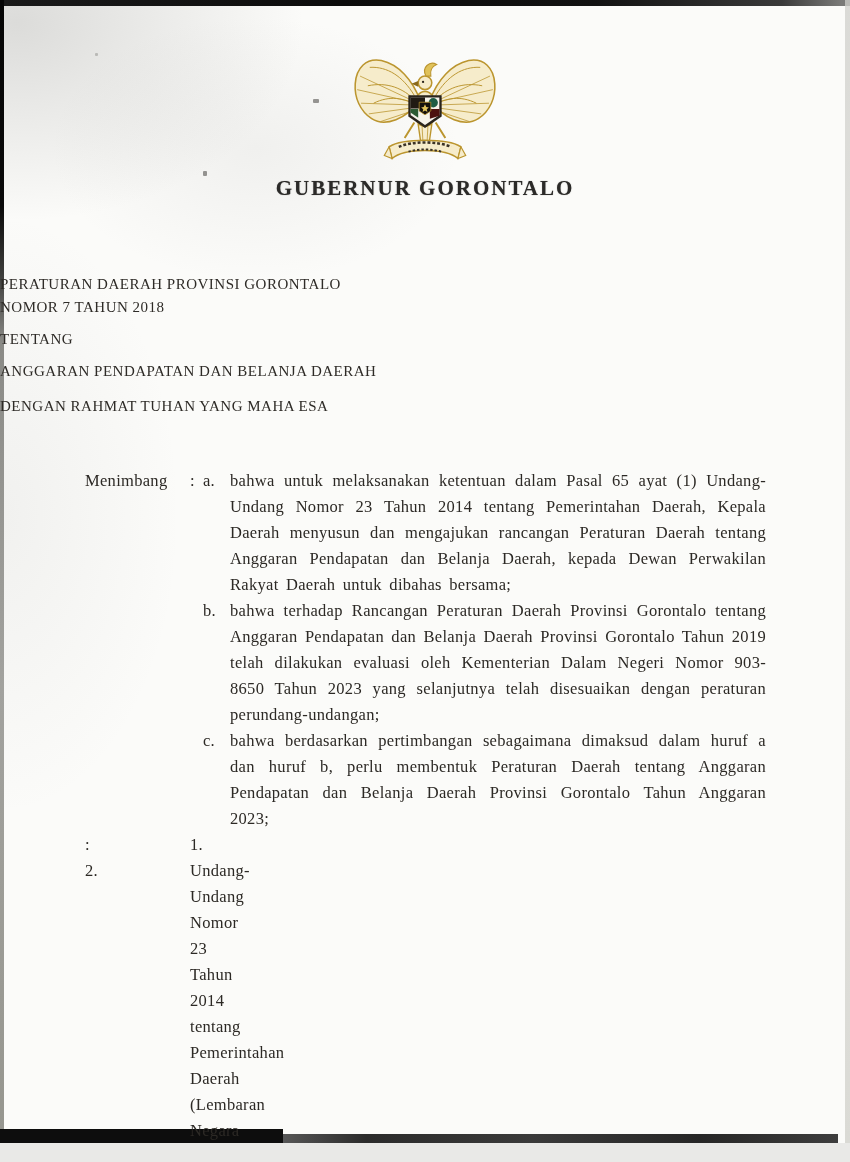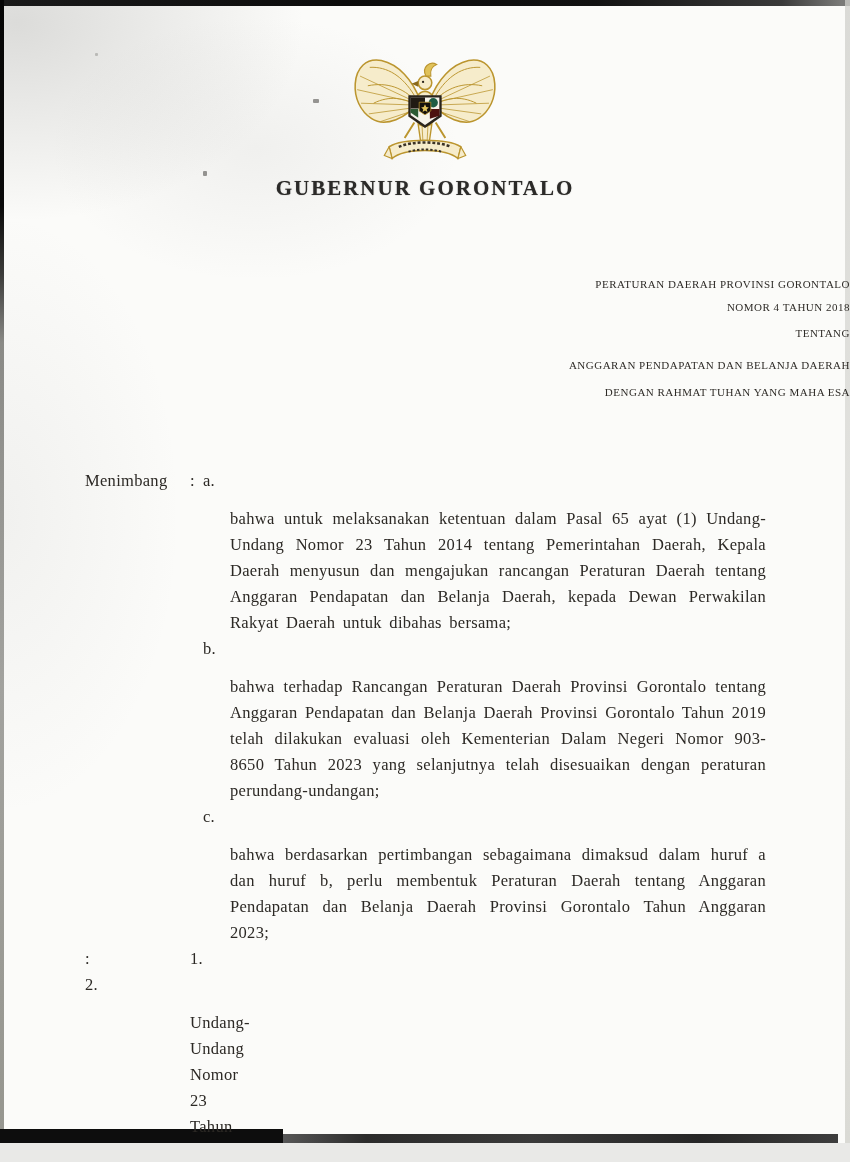--- a/index.html
+++ b/index.html
@@ -35,35 +35,35 @@
   .emblem{position:absolute;top:47px;left:50%;transform:translateX(-50%);
     width:148px;height:126px;}
   .emblem svg{width:100%;height:100%;}
 
   .letterhead{
     position:absolute;top:176px;left:0;width:100%;
     text-align:center;font-size:21px;font-weight:bold;letter-spacing:2px;
     color:#2b2a28;text-shadow:0 0 1px rgba(43,42,40,.55);
   }
 
-  .title-block{position:absolute;top:273px;left:0;width:100%;text-align:right;
-    font-size:11px;letter-spacing:.5px;line-height:23px;color:#2e2b27;}
-  .title-block .t-tentang{margin-top:3px;}
-  .title-block .t-subject{margin-top:9px;padding-left:20px;}
-  .title-block .t-invocation{margin-top:4px;}
+  .title-block{position:absolute;top:273px;left:0;width:100%;text-align:left;
+    font-size:15px;letter-spacing:.5px;line-height:23px;color:#2e2b27;}
+  .title-block .t-tentang{margin-top:9px;}
+  .title-block .t-subject{margin-top:9px;}
+  .title-block .t-invocation{margin-top:12px;}
   .title-block .t-authority{margin-top:14px;}
 
   .preamble{
     position:absolute;top:468px;left:85px;width:681px;
     display:grid;grid-template-columns:105px 13px 27px 1fr;
     font-size:16.5px;line-height:26px;letter-spacing:.3px;word-spacing:3px;
     color:#2c2925;
   }
   .preamble .cell{min-height:26px;}
-  .preamble .text{text-align:justify;margin-top:38px;}
+  .preamble .text{text-align:justify;}
   .preamble .label,.preamble .colon,.preamble .marker{text-align:left;}
 </style>
 </head>
 <body>
 
 <div class="page">
 
   <div class="edge-top"></div>
   <div class="edge-left"></div>
   <div class="edge-right"></div>
@@ -112,21 +112,21 @@
       <path d="M38,103 L33,112 L41,115 Z M112,103 L117,112 L109,115 Z" style="fill:var(--gold-light);stroke:var(--gold);stroke-width:1.2"></path>
       <path d="M48,103 C62,97 88,97 102,103" style="fill:none;stroke:var(--ink);stroke-width:2.6;stroke-dasharray:3 2"></path>
       <path d="M58,108 C68,105 82,105 92,108" style="fill:none;stroke:var(--ink);stroke-width:2;stroke-dasharray:2.5 2"></path>
     </svg>
   </div>
 
   <div class="letterhead">GUBERNUR GORONTALO</div>
 
   <div class="title-block">
     <div>PERATURAN DAERAH PROVINSI GORONTALO</div>
-    <div>NOMOR 4 TAHUN 2018</div>
+    <div>NOMOR 7 TAHUN 2018</div>
     <div class="t-tentang">TENTANG</div>
     <div class="t-subject">ANGGARAN PENDAPATAN DAN BELANJA DAERAH</div>
     <div class="t-invocation">DENGAN RAHMAT TUHAN YANG MAHA ESA</div>
   </div>
 
   <div class="preamble">
 
     <div class="cell label">Menimbang</div>
     <div class="cell colon">:</div>
     <div class="cell marker">a.</div>

